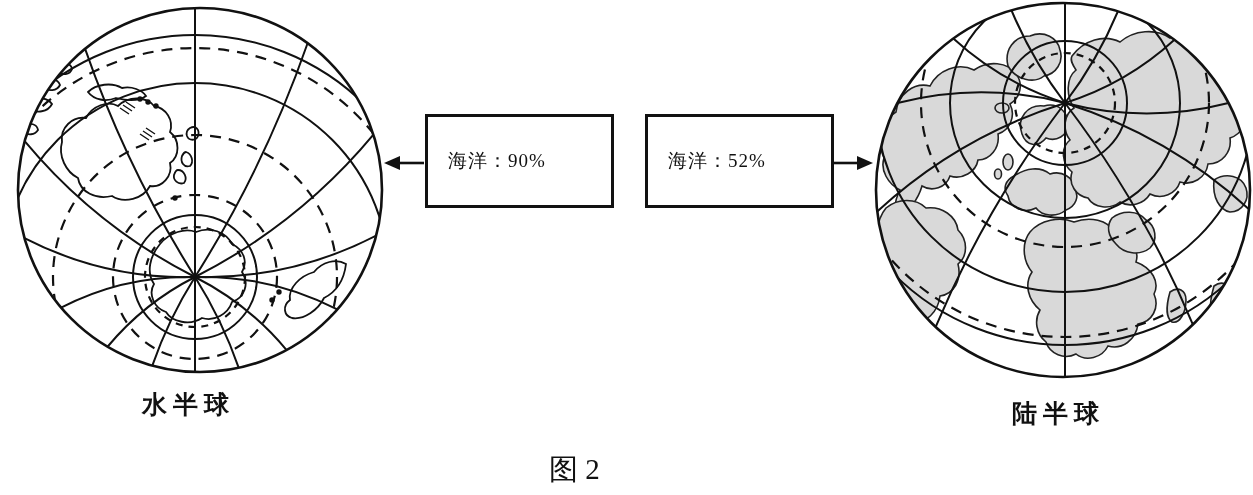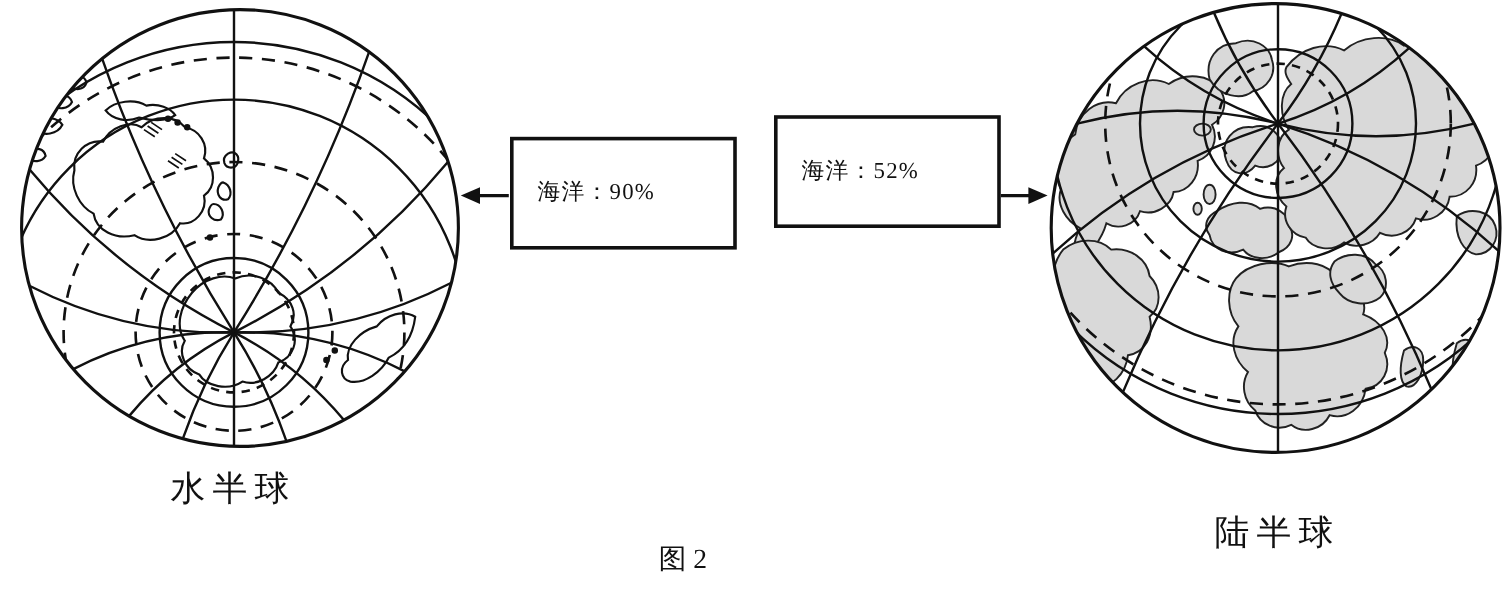--- a/index.html
+++ b/index.html
@@ -3,22 +3,22 @@
 <meta charset="utf-8">
 <style>
   html,body{margin:0;padding:0;background:#fff;}
   #canvas{position:relative;width:1253px;height:495px;background:#ffffff;overflow:hidden;
           font-family:"Liberation Serif","DejaVu Serif",serif;color:#111;}
   #diagram{position:absolute;left:0;top:0;}
   .callout-box{position:absolute;box-sizing:border-box;width:189px;height:94px;
       border:3px solid #111;background:#fff;display:flex;flex-direction:column;
       justify-content:center;padding-left:20px;}
   .callout-line{font-size:19px;line-height:1.5;letter-spacing:1px;white-space:nowrap;}
-  .globe-label{position:absolute;font-size:29px;letter-spacing:6px;white-space:nowrap;}
-  .figure-caption{position:absolute;font-size:23px;white-space:nowrap;}
+  .globe-label{position:absolute;font-size:25px;letter-spacing:6px;white-space:nowrap;font-weight:bold;}
+  .figure-caption{position:absolute;font-size:29px;white-space:nowrap;}
 </style>
 </head>
 <body>
 
 <div id="canvas">
 
   <svg id="diagram" width="1253" height="495" viewBox="0 0 1253 495" xmlns="http://www.w3.org/2000/svg">
     <defs>
       <clipPath id="clipL">
           <circle cx="200" cy="190" r="182"></circle>
@@ -148,20 +148,20 @@
     </g>
     <g stroke="#111" fill="#111">
       <line x1="833" y1="163" x2="861" y2="163" stroke-width="2.6"></line>
       <polygon points="873,163 857,156 857,170" stroke="none"></polygon>
     </g>
   </svg>
 
   <div class="callout-box" style="left:425px;top:114px;">
     <div class="callout-line">海洋：90%</div>
   </div>
-  <div class="callout-box" style="left:645px;top:96px;">
+  <div class="callout-box" style="left:645px;top:114px;">
     <div class="callout-line">海洋：52%</div>
   </div>
 
   <div class="globe-label" style="left:142px;top:388px;">水半球</div>
-  <div class="globe-label" style="left:1012px;top:424px;">陆半球</div>
+  <div class="globe-label" style="left:1012px;top:397px;">陆半球</div>
   <div class="figure-caption" style="left:549px;top:450px;">图 2</div>
 </div>
 
 </body></html>

